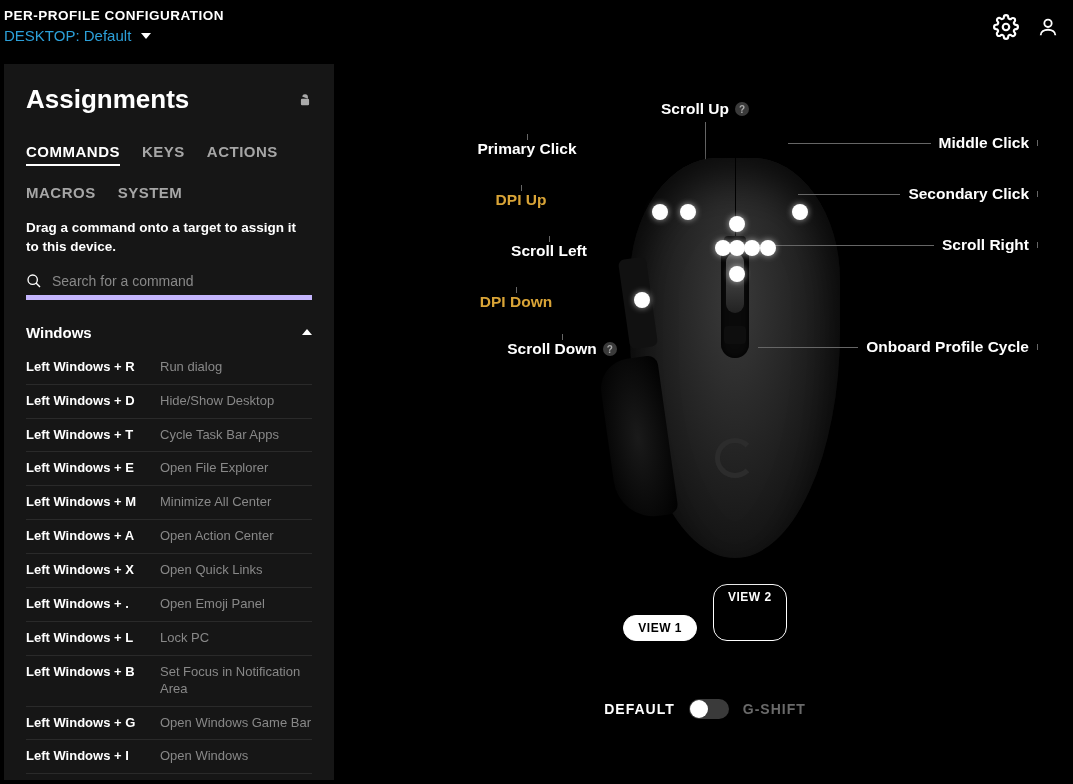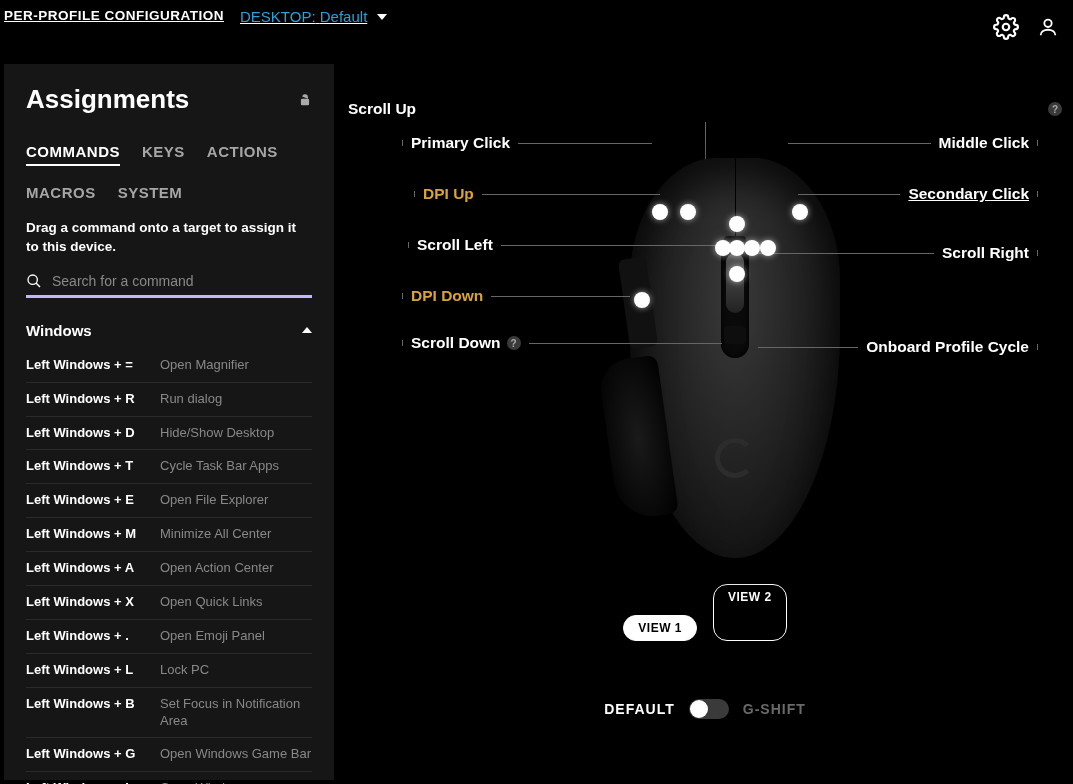--- a/index.html
+++ b/index.html
@@ -13,21 +13,21 @@
   position: relative;
 }
 
 
 .header {
   display: flex;
   justify-content: space-between;
   align-items: flex-start;
   padding: 8px 14px 0 4px;
 }
-.header-left { display: flex; gap: 16px; text-decoration: underline; }
+.header-left { display: flex; flex-direction: column; gap: 4px; }
 .per-profile { font-size: 13.5px; font-weight: 700; letter-spacing: 0.5px; }
 .profile-select {
   display: flex; align-items: center; gap: 10px;
   font-size: 15px; color: #2ca0d9; cursor: pointer;
 }
 .chev { display:inline-block; width:0; height:0; border-left:5px solid transparent; border-right:5px solid transparent; border-top:6px solid #fff; }
 .header-icons { display:flex; align-items:center; gap:18px; margin-top:6px; }
 .gear-svg { width:26px; height:26px; }
 .profile-svg { width:22px; height:22px; }
 
@@ -43,21 +43,21 @@
 .panel-title-row { display:flex; justify-content:space-between; align-items:center; margin-bottom: 28px; }
 .panel-title { font-size: 26px; font-weight: 700; color:#fff; }
 .lock-icon { width:14px; height:14px; fill:#aaa; }
 
 .tabs { display:flex; flex-wrap:wrap; gap:18px 22px; margin-bottom: 18px; }
 .tab { font-size: 15px; font-weight:600; color:#a6a6a6; letter-spacing:0.5px; cursor:pointer; }
 .tab.active { color:#fff; border-bottom:2px solid #fff; padding-bottom:4px; }
 
 .drag-hint { font-size: 13.5px; font-weight:600; color:#fff; line-height:1.4; margin-bottom: 16px; }
 
-.search-row { display:flex; align-items:center; gap:10px; border-bottom:3px solid #c4b5fd; padding-bottom:6px; margin-bottom: 18px; }
+.search-row { display:flex; align-items:center; gap:10px; border-bottom:5px solid #c4b5fd; padding-bottom:6px; margin-bottom: 18px; }
 .search-svg { width:16px; height:16px; fill:#fff; }
 .search-input { flex:1; background:transparent; border:none; outline:none; color:#fff; font-size:14px; }
 .search-input::placeholder { color:#888; }
 
 .command-list { position:relative; height: 470px; overflow:hidden; }
 .group-header { display:flex; justify-content:space-between; align-items:center; font-size:15px; font-weight:700; padding:6px 0 10px 0; cursor:pointer; }
 .chev-up { width:0; height:0; border-left:5px solid transparent; border-right:5px solid transparent; border-bottom:6px solid #fff; }
 
 .cmd-row { display:flex; align-items:flex-start; gap:10px; padding:8px 0; border-bottom:1px solid #2a2a2a; cursor:grab; }
 .cmd-key { flex:0 0 124px; font-size:13px; font-weight:700; color:#fff; line-height:1.3; }
@@ -78,21 +78,21 @@
 }
 
 .label-row {
   position:absolute;
   display:flex;
   align-items:center;
   font-size:15.5px;
   font-weight:700;
   white-space:nowrap;
 }
-.label-row.left { flex-direction:row; }
+.label-row.left { flex-direction:column; }
 .label-row.right { flex-direction:row-reverse; }
 .label-line {
   height:1px; background:#666; flex:1;
 }
 .label-tick { width:1px; height:6px; background:#666; }
 .label-text { padding:0 8px; }
 .label-text.gold { color:#d9a437; }
 .label-text.help { display:flex; align-items:center; gap:6px; }
 .help-q { display:inline-flex; align-items:center; justify-content:center; width:14px; height:14px; border-radius:50%; background:#3a3a3a; font-size:10px; color:#aaa; font-weight:700; }
 
@@ -209,24 +209,20 @@
       </svg>
     <input class="search-input" placeholder="Search for a command" style="">
   </div>
 
   <div class="command-list" id="command-list">
     <div class="group-header">
       <span>Windows</span>
       <span class="chev-up"></span>
     </div>
 
-  <div class="cmd-row">
-        <div class="cmd-key">Left Windows + =</div>
-        <div class="cmd-desc">Open Magnifier</div>
-      </div>
       <div class="cmd-row">
         <div class="cmd-key">Left Windows + R</div>
         <div class="cmd-desc">Run dialog</div>
       </div>
       <div class="cmd-row">
         <div class="cmd-key">Left Windows + D</div>
         <div class="cmd-desc">Hide/Show Desktop</div>
       </div>
       <div class="cmd-row">
         <div class="cmd-key">Left Windows + T</div>
@@ -268,21 +264,21 @@
         <div class="cmd-key">Left Windows + I</div>
         <div class="cmd-desc">Open Windows</div>
       </div>
     </div>
 </div>
 
 <div class="main">
   <div class="mouse-stage">
 
     <div style="position:absolute; left:0; right:0; top:0; text-align:center;">
-      <span class="label-text help" style="justify-content:space-between; font-size:15.5px; font-weight:700;">
+      <span class="label-text help" style="justify-content:center; font-size:15.5px; font-weight:700;">
         <span>Scroll Up</span>
         <span class="help-q">?</span>
       </span>
       <div style="width:1px; height:40px; background:#666; margin:4px auto 0;"></div>
     </div>
 
     <div class="mouse-body">
       <div class="mouse-split"></div>
       <div class="scroll-well"></div>
       <div class="scroll-wheel"></div>
@@ -291,26 +287,26 @@
       <div class="logo-g"></div>
       <div class="thumb-shelf"></div>
       <div class="side-btns"></div>
     </div>
 
     <div class="label-row left" style="left:62px; top:34px; width:250px;">
       <span class="label-tick"></span>
         <span class="label-text">Primary Click</span>
         <span class="label-line"></span>
     </div>
-    <div class="label-row left" style="left:74px; top:85px; width:246px;justify-content:space-between;">
+    <div class="label-row left" style="left:58px; top:85px; width:246px;justify-content:space-between;">
       <span class="label-tick"></span>
         <span class="label-text gold">DPI Up</span>
         <span class="label-line"></span>
     </div>
-    <div class="label-row left" style="left:68px; top:136px; width:310px;">
+    <div class="label-row left" style="left:54px; top:136px; width:310px;">
       <span class="label-tick"></span>
         <span class="label-text">Scroll Left</span>
         <span class="label-line"></span>
     </div>
     <div class="label-row left" style="left:62px; top:187px; width:228px;">
       <span class="label-tick"></span>
         <span class="label-text gold">DPI Down</span>
         <span class="label-line"></span>
     </div>
     <div class="label-row left" style="left:62px; top:234px; width:320px;">
@@ -320,26 +316,26 @@
           <span class="help-q">?</span>
         </span>
       <span class="label-line"></span>
     </div>
 
     <div class="label-row right" style="right:32px; top:34px; width:250px;">
       <span class="label-tick"></span>
         <span class="label-text">Middle Click</span>
         <span class="label-line"></span>
     </div>
-    <div class="label-row right" style="right:32px; top:85px; width:240px;text-decoration:underline;">
+    <div class="label-row right" style="right:32px; top:85px; width:240px;">
       <span class="label-tick"></span>
         <span class="label-text">Secondary Click</span>
         <span class="label-line"></span>
     </div>
-    <div class="label-row right" style="right:32px; top:144px; width:285px;">
+    <div class="label-row right" style="right:32px; top:136px; width:285px;">
       <span class="label-tick"></span>
         <span class="label-text">Scroll Right</span>
         <span class="label-line"></span>
     </div>
     <div class="label-row right" style="right:32px; top:238px; width:280px;">
       <span class="label-tick"></span>
         <span class="label-text">Onboard Profile Cycle</span>
         <span class="label-line"></span>
     </div>
 

